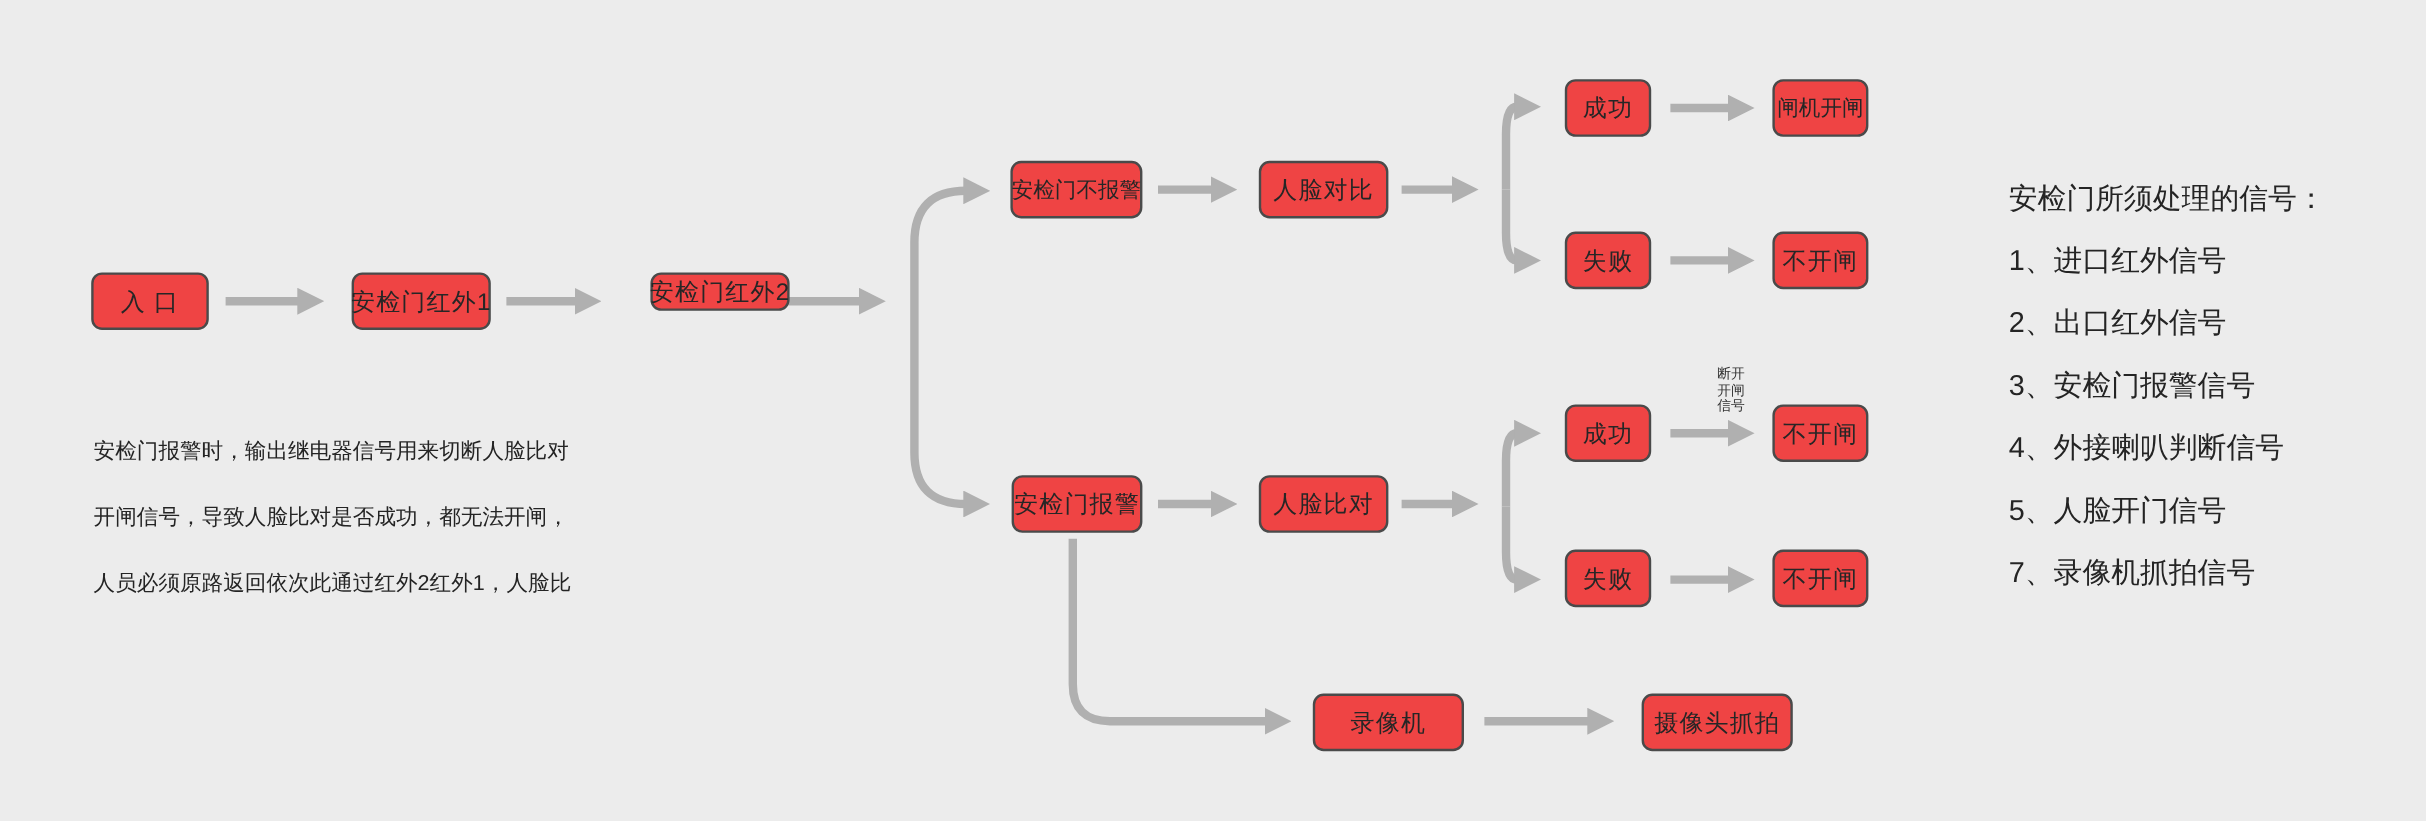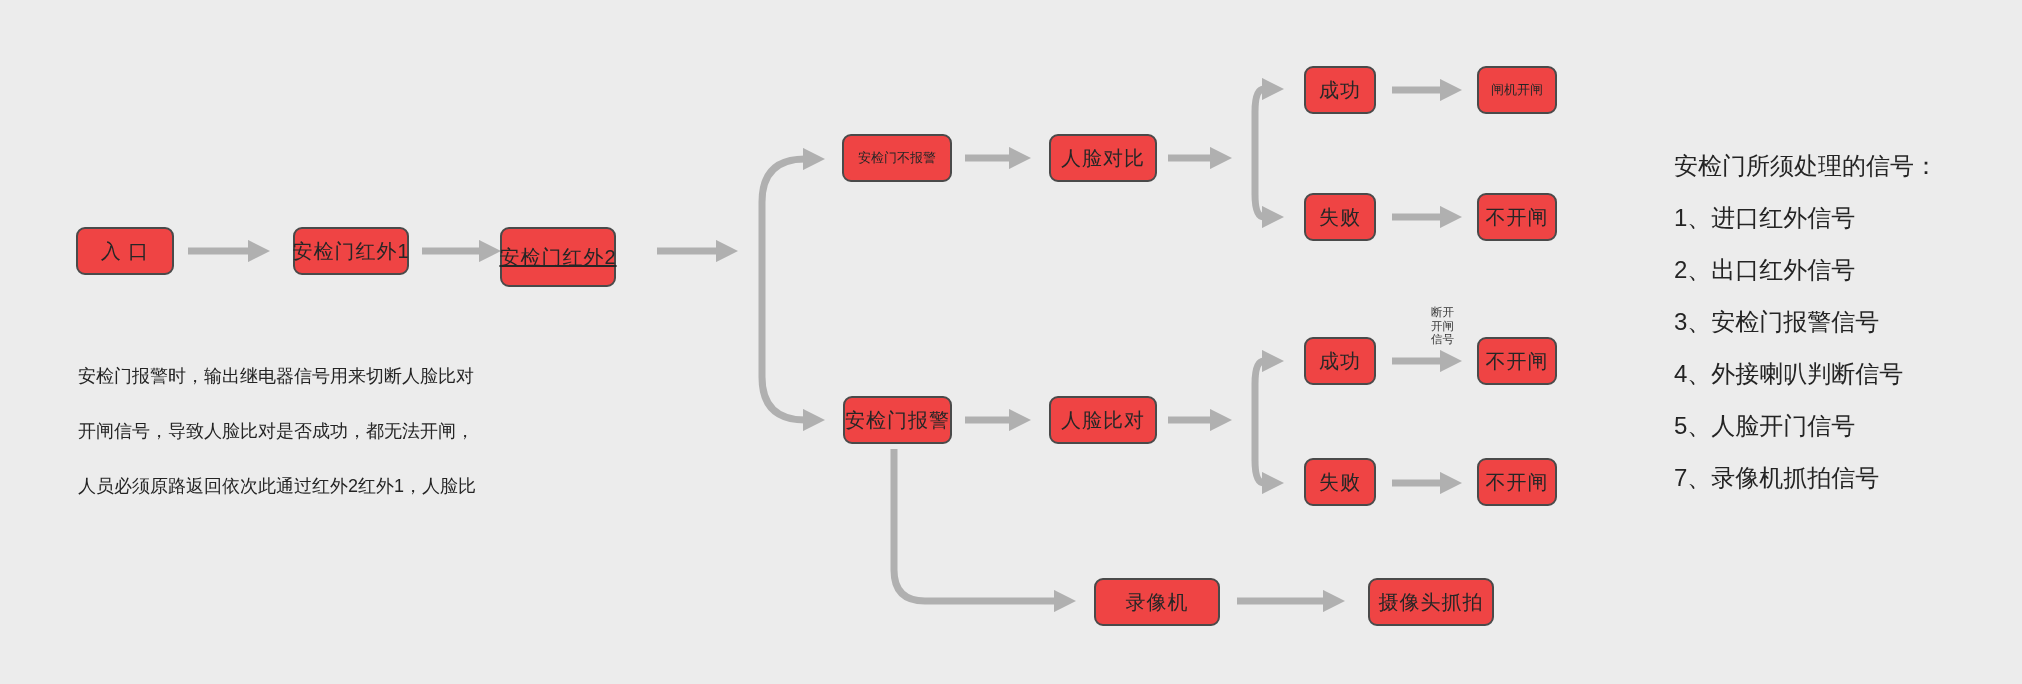--- a/index.html
+++ b/index.html
@@ -28,21 +28,21 @@
     border: 2px solid #4a4a4a;
     border-radius: 9px;
     display: flex;
     align-items: center;
     justify-content: center;
     font-size: 20px;
     letter-spacing: 1px;
     white-space: nowrap;
     color: #262626;
   }
-  .node.small-text { font-size: 13px; letter-spacing: 0; }
+  .node.small-text { font-size: 18px; letter-spacing: 0; }
   .note {
     position: absolute;
     left: 78px;
     top: 349px;
     font-size: 18px;
     line-height: 55px;
     white-space: nowrap;
     color: #242424;
   }
   .signals {
@@ -99,21 +99,21 @@
       <path d="M1392 361 H1442" marker-end="url(#arrow)"></path>
       <path d="M1392 483 H1442" marker-end="url(#arrow)"></path>
 
       <path d="M894 449 L894 570 Q894 601 925 601 H1056" marker-end="url(#arrow)"></path>
       <path d="M1237 601 H1325" marker-end="url(#arrow)"></path>
     </g>
   </svg>
 
   <div class="node" style="left:76px;  top:227px; width:98px;  height:48px;">入 口</div>
   <div class="node" style="left:293px; top:227px; width:116px; height:48px;">安检门红外1</div>
-  <div class="node" style="left:500px; top:227px; width:116px; height:60px;text-decoration:underline;">安检门红外2</div>
+  <div class="node" style="left:542px; top:227px; width:116px; height:32px;">安检门红外2</div>
 
   <div class="node small-text" style="left:842px; top:134px; width:110px; height:48px;">安检门不报警</div>
   <div class="node" style="left:1049px; top:134px; width:108px; height:48px;">人脸对比</div>
   <div class="node" style="left:1304px; top:66px; width:72px; height:48px;">成功</div>
   <div class="node small-text" style="left:1477px; top:66px; width:80px; height:48px;">闸机开闸</div>
   <div class="node" style="left:1304px; top:193px; width:72px; height:48px;">失败</div>
   <div class="node" style="left:1477px; top:193px; width:80px; height:48px;">不开闸</div>
 
   <div class="node" style="left:843px; top:396px; width:109px; height:48px;">安检门报警</div>
   <div class="node" style="left:1049px; top:396px; width:108px; height:48px;">人脸比对</div>

